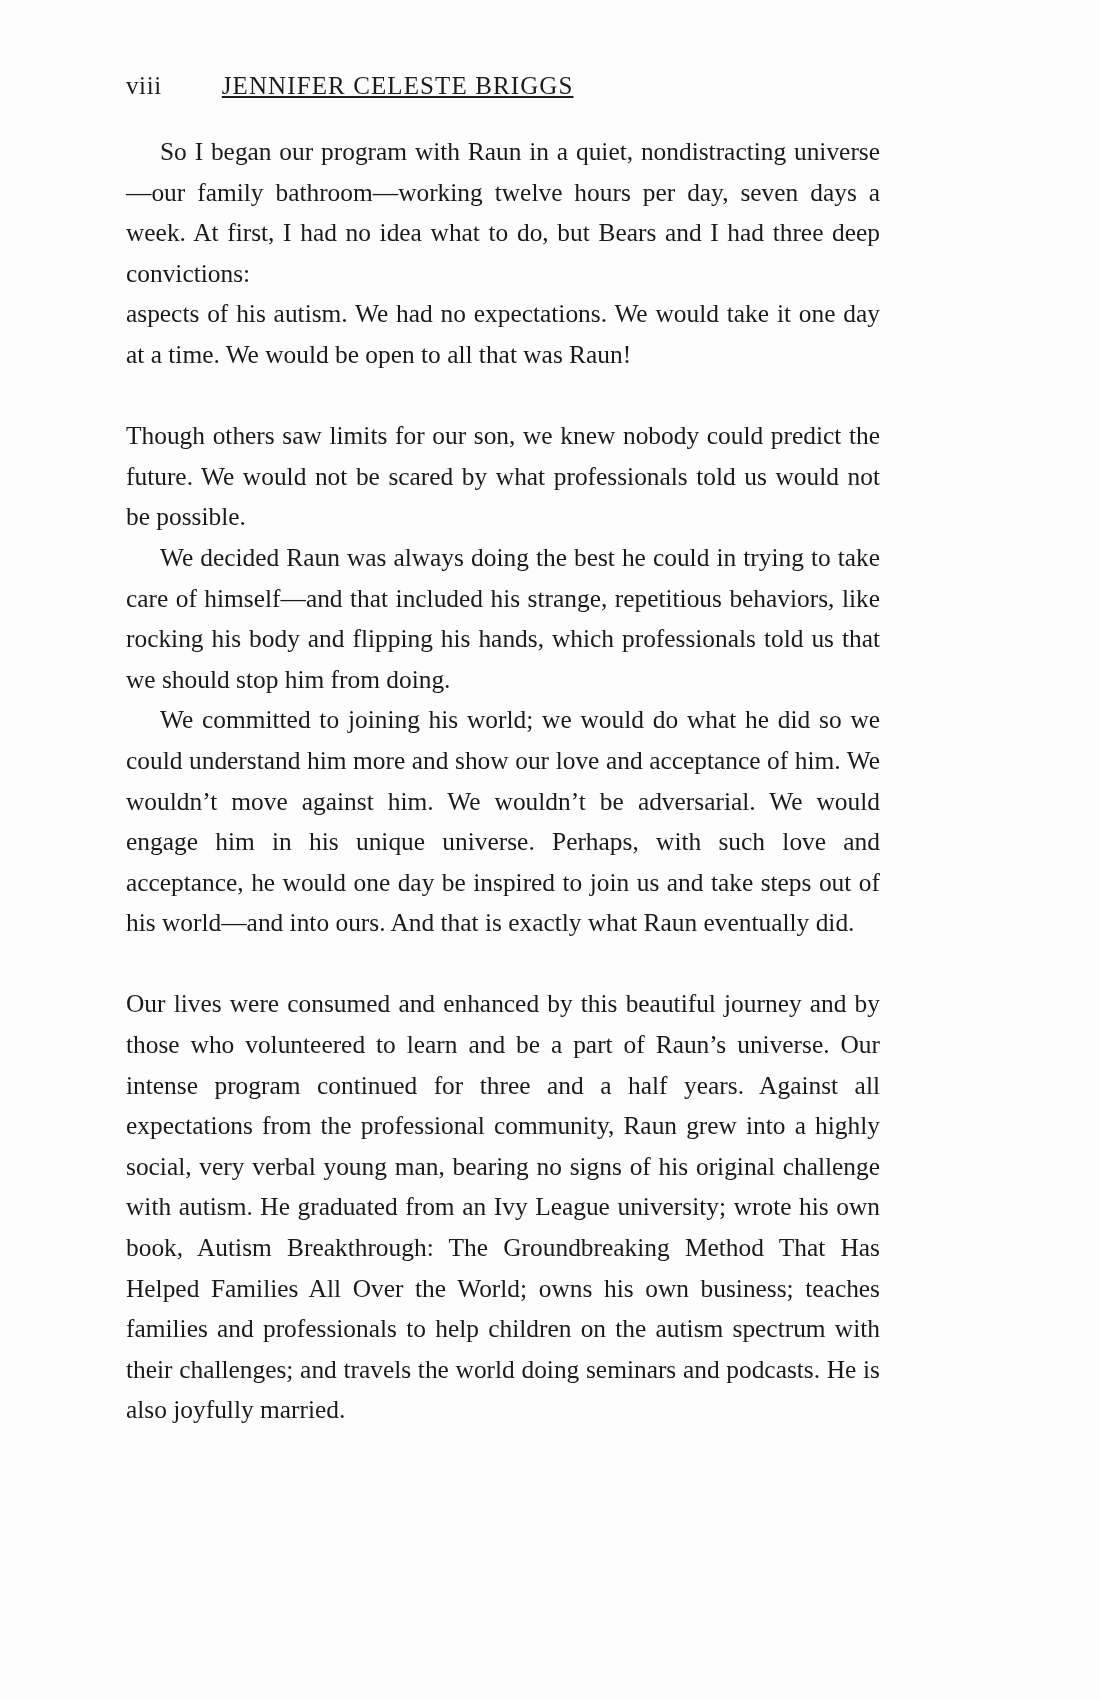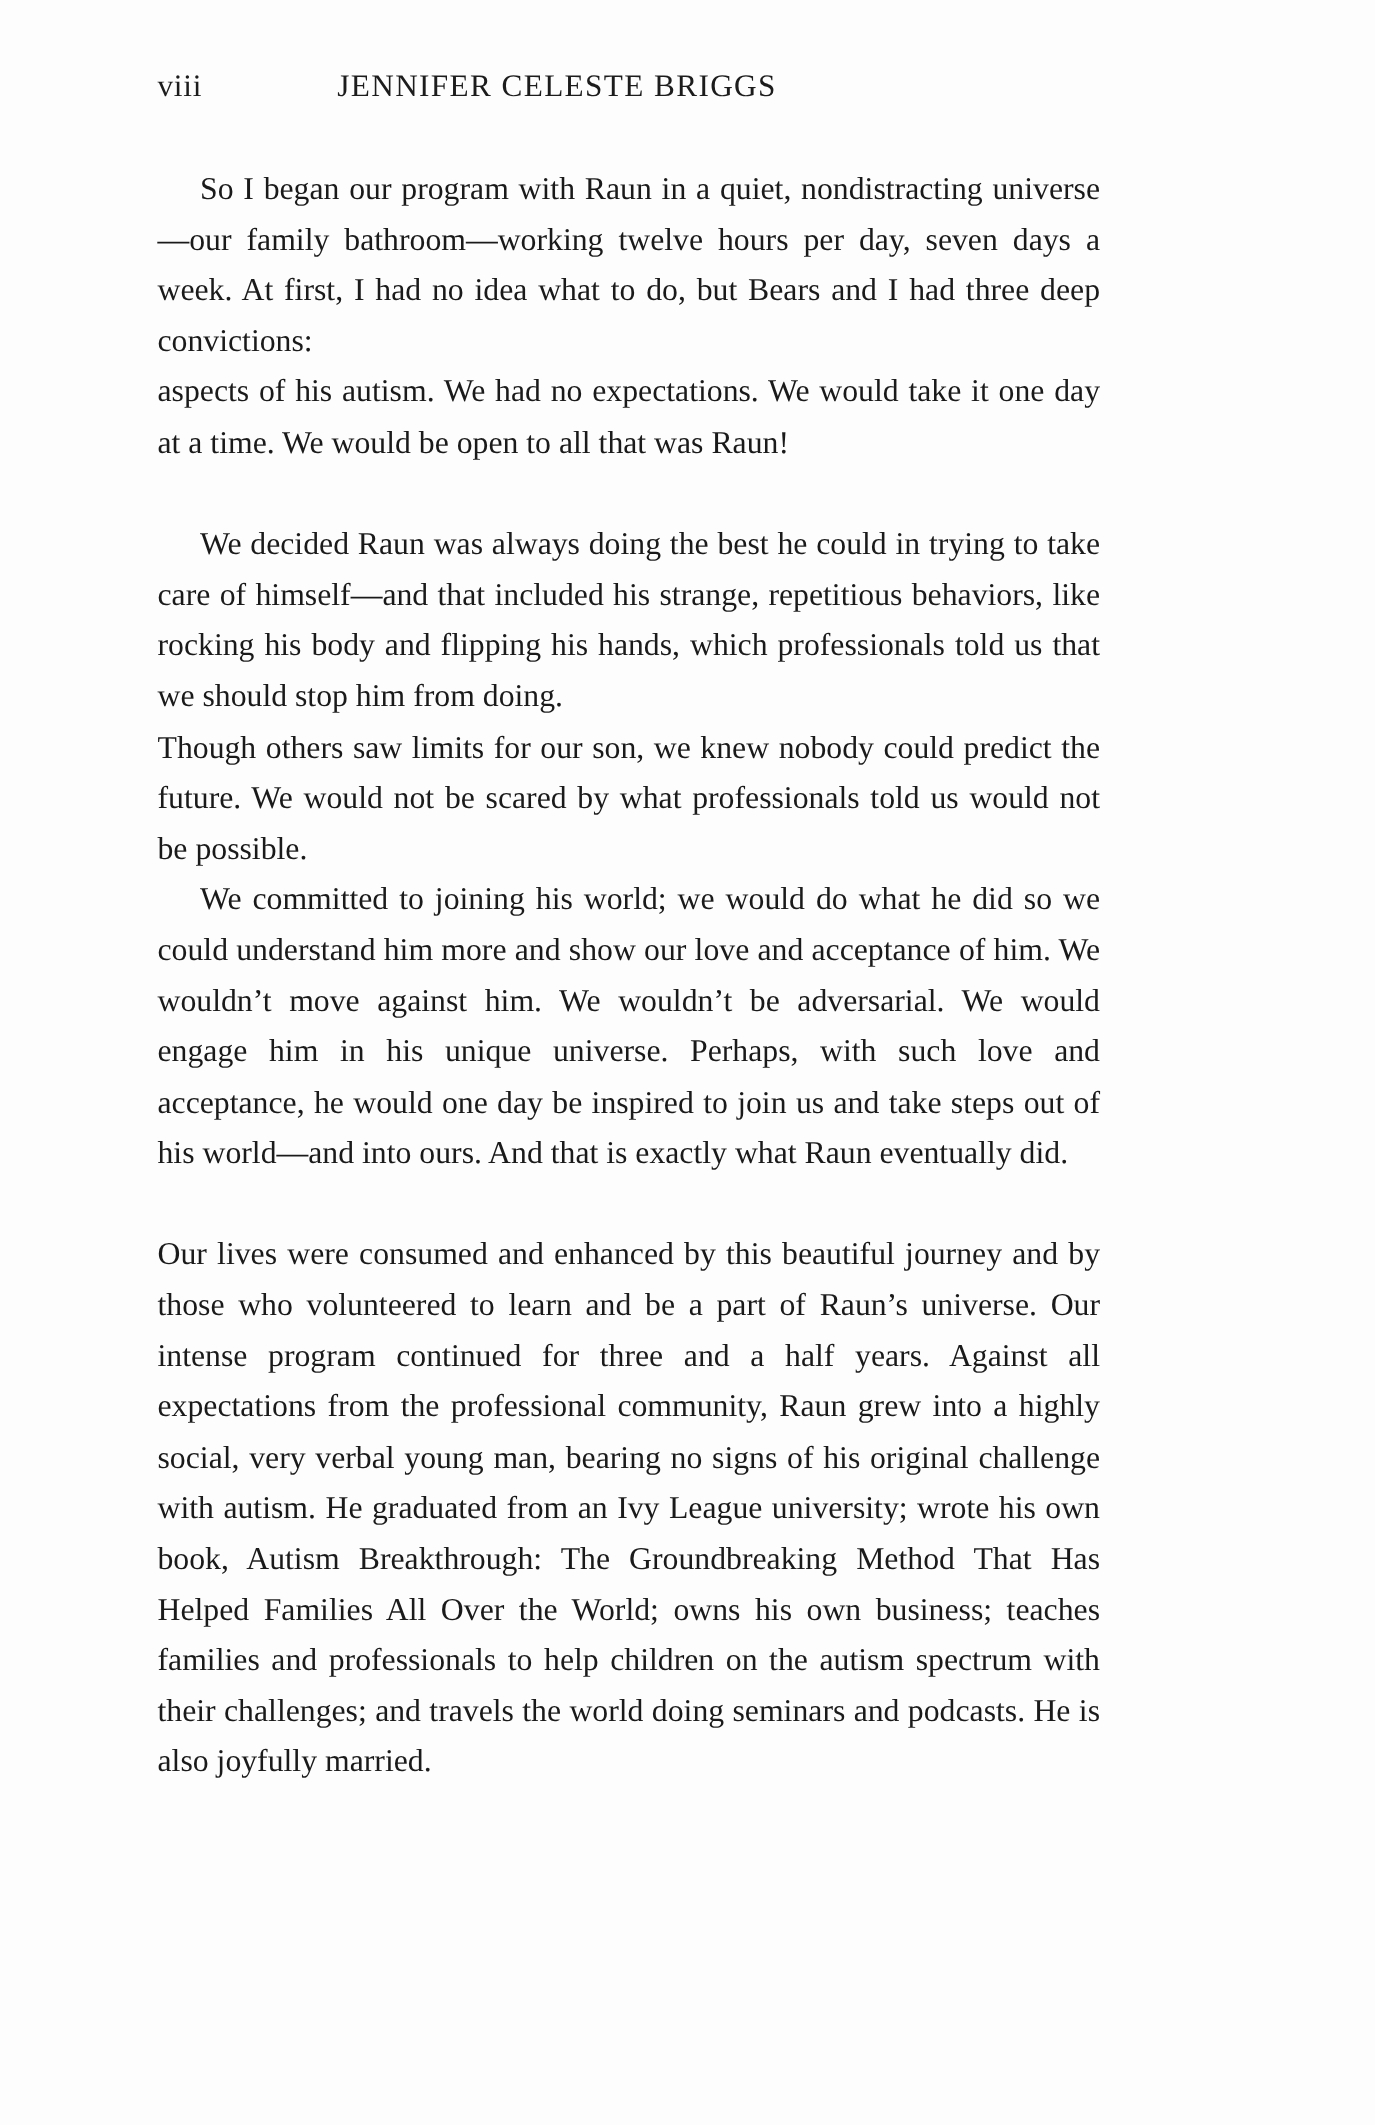--- a/index.html
+++ b/index.html
@@ -15,40 +15,41 @@
   .page {
     position: relative;
     width: 1100px;
     height: 1700px;
     background: #fdfdfd;
     box-sizing: border-box;
     overflow: hidden;
   }
   .running-head {
     position: absolute;
-    top: 56px;
+    top: 72px;
     left: 126px;
     width: 754px;
     height: 34px;
     display: flex;
     align-items: baseline;
     text-align: right;
   }
   .folio {
     font-size: 25px;
     letter-spacing: 0.6px;
     color: #1c1c1c;
     white-space: nowrap;
   }
   .head-title {
-    margin-left: 108px;
+    margin-left: 60px;
     font-size: 25px;
     letter-spacing: 1.1px;
     color: #1c1c1c;
     white-space: nowrap;
+    text-decoration: underline;
   }
   .text-block {
     position: absolute;
     top: 131px;
     left: 126px;
     width: 754px;
   }
   p.body-para {
     margin: 0;
     font-size: 25.4px;
@@ -80,23 +81,23 @@
   </div>
 
   <div class="text-block">
 
     <p class="body-para indent">So I began our program with Raun in a quiet, nondistracting universe—our family bathroom—working twelve hours per day, seven days a week. At first, I had no idea what to do, but Bears and I had three deep convictions:</p>
 
     <p class="body-para noindent">aspects of his autism. We had no expectations. We would take it one day at a time. We would be open to all that was Raun!</p>
 
     <div class="gap"></div>
 
+    <p class="body-para noindent">Though others saw limits for our son, we knew nobody could predict the future. We would not be scared by what professionals told us would not be possible.</p>
+
     <p class="body-para indent">We decided Raun was always doing the best he could in trying to take care of himself—and that included his strange, repetitious behaviors, like rocking his body and flipping his hands, which professionals told us that we should stop him from doing.</p>
-
-    <p class="body-para noindent">Though others saw limits for our son, we knew nobody could predict the future. We would not be scared by what professionals told us would not be possible.</p>
 
     <p class="body-para indent">We committed to joining his world; we would do what he did so we could understand him more and show our love and acceptance of him. We wouldn’t move against him. We wouldn’t be adversarial. We would engage him in his unique universe. Perhaps, with such love and acceptance, he would one day be inspired to join us and take steps out of his world—and into ours. And that is exactly what Raun eventually did.</p>
 
     <div class="gap"></div>
 
     <p class="body-para noindent">Our lives were consumed and enhanced by this beautiful journey and by those who volunteered to learn and be a part of Raun’s universe. Our intense program continued for three and a half years. Against all expectations from the professional community, Raun grew into a highly social, very verbal young man, bearing no signs of his original challenge with autism. He graduated from an Ivy League university; wrote his own book, Autism Breakthrough: The Groundbreaking Method That Has Helped Families All Over the World; owns his own business; teaches families and professionals to help children on the autism spectrum with their challenges; and travels the world doing seminars and podcasts. He is also joyfully married.</p>
 
   </div>
 
 </div>

